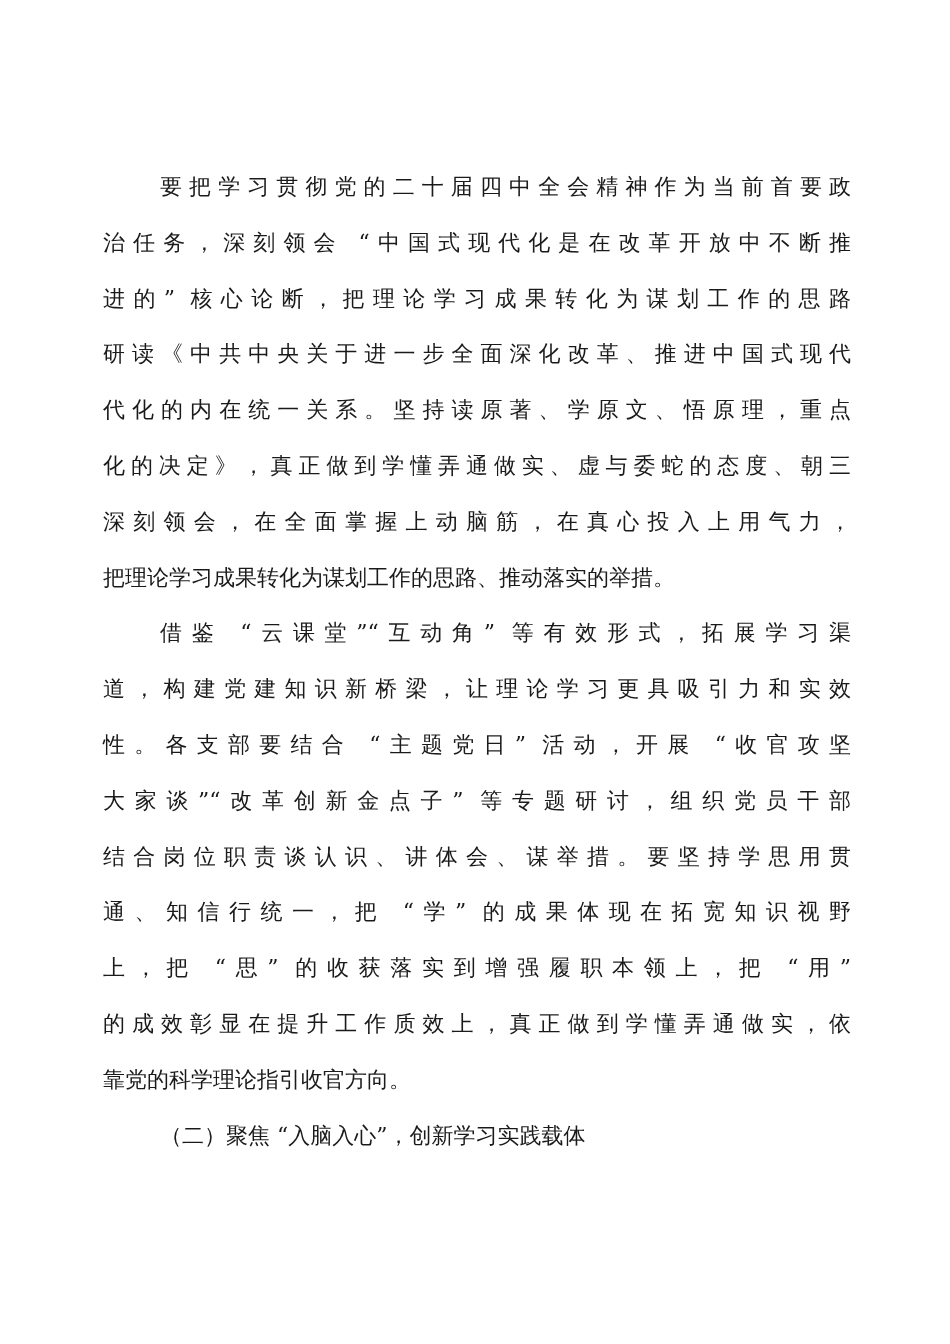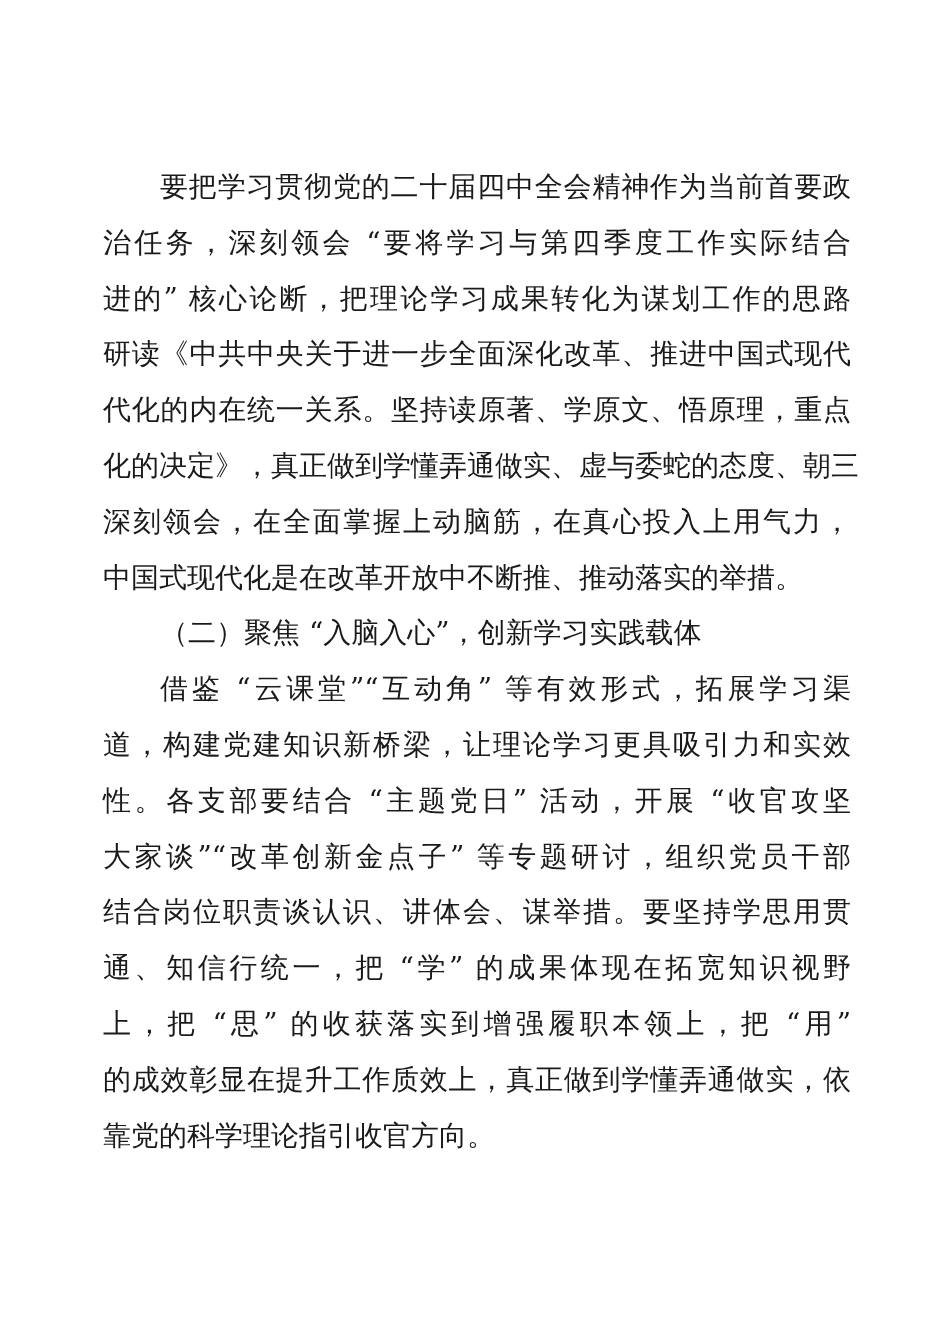--- a/index.html
+++ b/index.html
@@ -25,21 +25,21 @@
       position: absolute;
       left: 103px;
       top: 159px;
       width: 748px;
     }
     .line {
       display: block;
       height: 55.8px;
       line-height: 55.8px;
       font-family: "DejaVu Serif", "Liberation Serif", serif;
-      font-size: 28px;
+      font-size: 22px;
       color: #1a1a1a;
       white-space: nowrap;
       text-align: justify;
       text-align-last: justify;
       width: 748px;
     }
     .line.last {
       text-align-last: left;
     }
     .line.indent {
@@ -53,39 +53,39 @@
     }
   </style>
 </head>
 <body>
 
 <div class="page">
   <div class="content">
 
     <div>
       <span class="line indent">要把学习贯彻党的二十届四中全会精神作为当前首要政</span>
-      <span class="line">治任务，深刻领会 “要将学习与第四季度工作实际结合</span>
+      <span class="line">治任务，深刻领会 “中国式现代化是在改革开放中不断推</span>
       <span class="line">进的” 核心论断，把理论学习成果转化为谋划工作的思路</span>
       <span class="line">研读《中共中央关于进一步全面深化改革、推进中国式现代</span>
       <span class="line">代化的内在统一关系。坚持读原著、学原文、悟原理，重点</span>
       <span class="line">化的决定》，真正做到学懂弄通做实、虚与委蛇的态度、朝三</span>
       <span class="line">深刻领会，在全面掌握上动脑筋，在真心投入上用气力，</span>
-      <span class="line last">中国式现代化是在改革开放中不断推、推动落实的举措。</span>
-    </div>
-
-    <div>
-      <span class="line heading">（二）聚焦 “入脑入心”，创新学习实践载体</span>
+      <span class="line last">把理论学习成果转化为谋划工作的思路、推动落实的举措。</span>
     </div>
 
     <div>
       <span class="line indent">借鉴 “云课堂”“互动角” 等有效形式，拓展学习渠</span>
       <span class="line">道，构建党建知识新桥梁，让理论学习更具吸引力和实效</span>
       <span class="line">性。各支部要结合 “主题党日” 活动，开展 “收官攻坚</span>
       <span class="line">大家谈”“改革创新金点子” 等专题研讨，组织党员干部</span>
       <span class="line">结合岗位职责谈认识、讲体会、谋举措。要坚持学思用贯</span>
       <span class="line">通、知信行统一，把 “学” 的成果体现在拓宽知识视野</span>
       <span class="line">上，把 “思” 的收获落实到增强履职本领上，把 “用”</span>
       <span class="line">的成效彰显在提升工作质效上，真正做到学懂弄通做实，依</span>
       <span class="line last">靠党的科学理论指引收官方向。</span>
     </div>
 
+    <div>
+      <span class="line heading">（二）聚焦 “入脑入心”，创新学习实践载体</span>
+    </div>
+
   </div>
 </div>
 
 </body></html>

